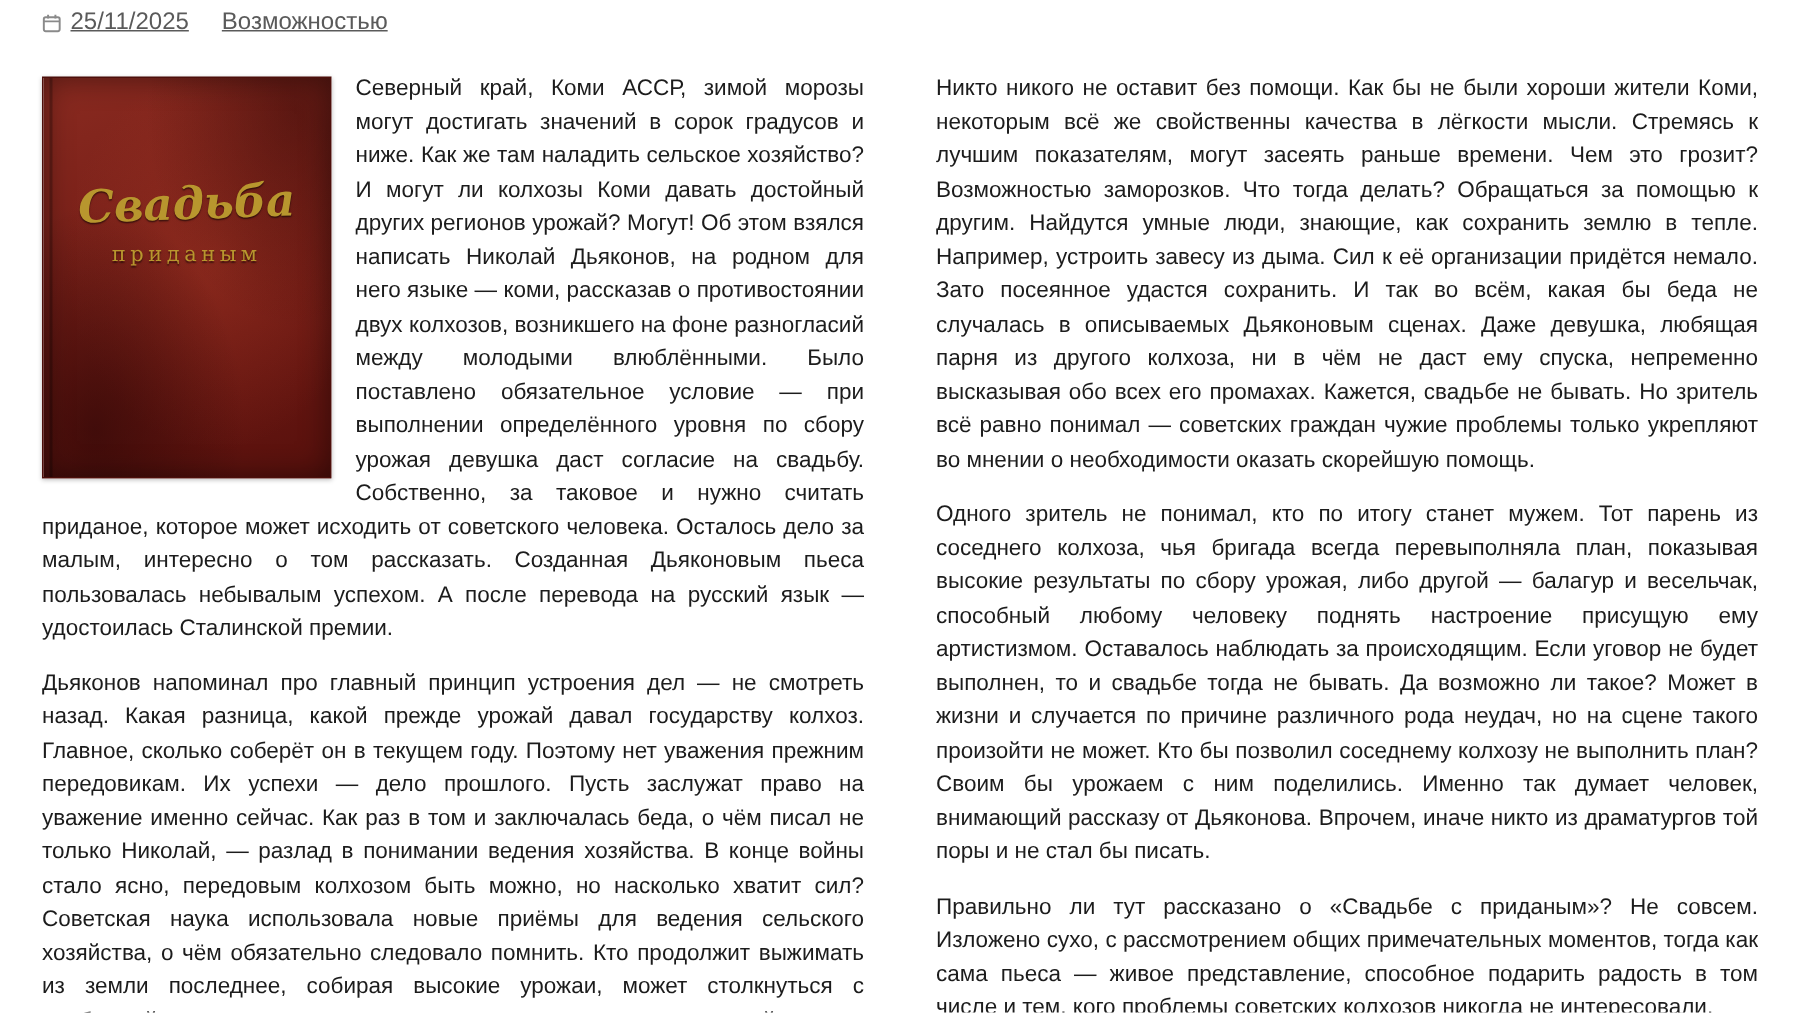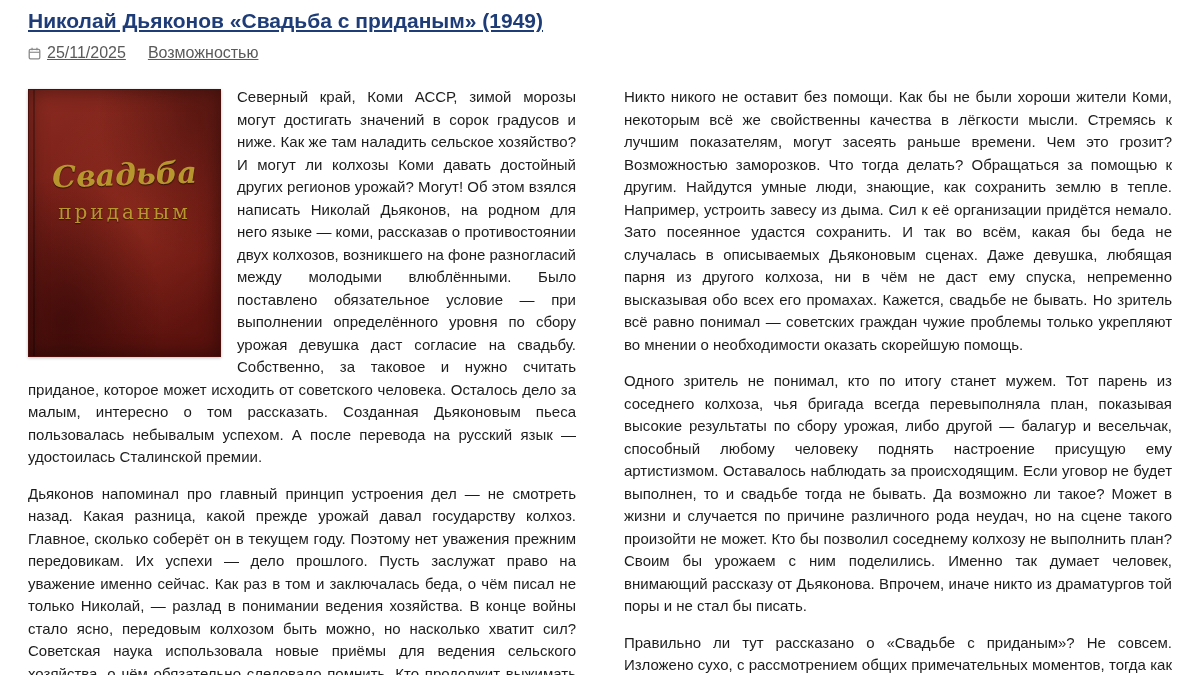--- a/index.html
+++ b/index.html
@@ -44,30 +44,29 @@
     background:rgba(0,0,0,.25);
   }
   .cover-text{position:absolute;top:25%;left:0;right:0;text-align:center;}
   .cov1{
     display:block;font-family:"DejaVu Serif","Liberation Serif",serif;
     font-style:italic;font-weight:bold;font-size:30px;color:var(--cover_gold);
     text-shadow:0 1px 1px rgba(0,0,0,.55);transform:rotate(-2deg);
   }
   .cov2{
     display:block;margin-top:8px;font-family:"DejaVu Serif","Liberation Serif",serif;
-    font-size:20px;letter-spacing:3px;color:var(--cover_gold);
+    font-size:14px;letter-spacing:3px;color:var(--cover_gold);
     text-shadow:0 1px 1px rgba(0,0,0,.5);
   }
 </style>
 </head>
 <body>
 
 <div class="page">
 
-  <h1 class="title"><a>Николай Дьяконов «Свадьба с приданым» (1949)</a></h1>
 
   <div class="meta">
     <span class="cal">
       <svg width="13" height="13" viewBox="0 0 16 16">
         <rect x="1.5" y="3" width="13" height="11.5" rx="1.5" fill="none" stroke="#8a8a8a" stroke-width="1.6"></rect>
         <line x1="1.5" y1="6.5" x2="14.5" y2="6.5" stroke="#8a8a8a" stroke-width="1.4"></line>
         <line x1="5" y1="1" x2="5" y2="4" stroke="#8a8a8a" stroke-width="1.6"></line>
         <line x1="11" y1="1" x2="11" y2="4" stroke="#8a8a8a" stroke-width="1.6"></line>
       </svg>
     </span>

